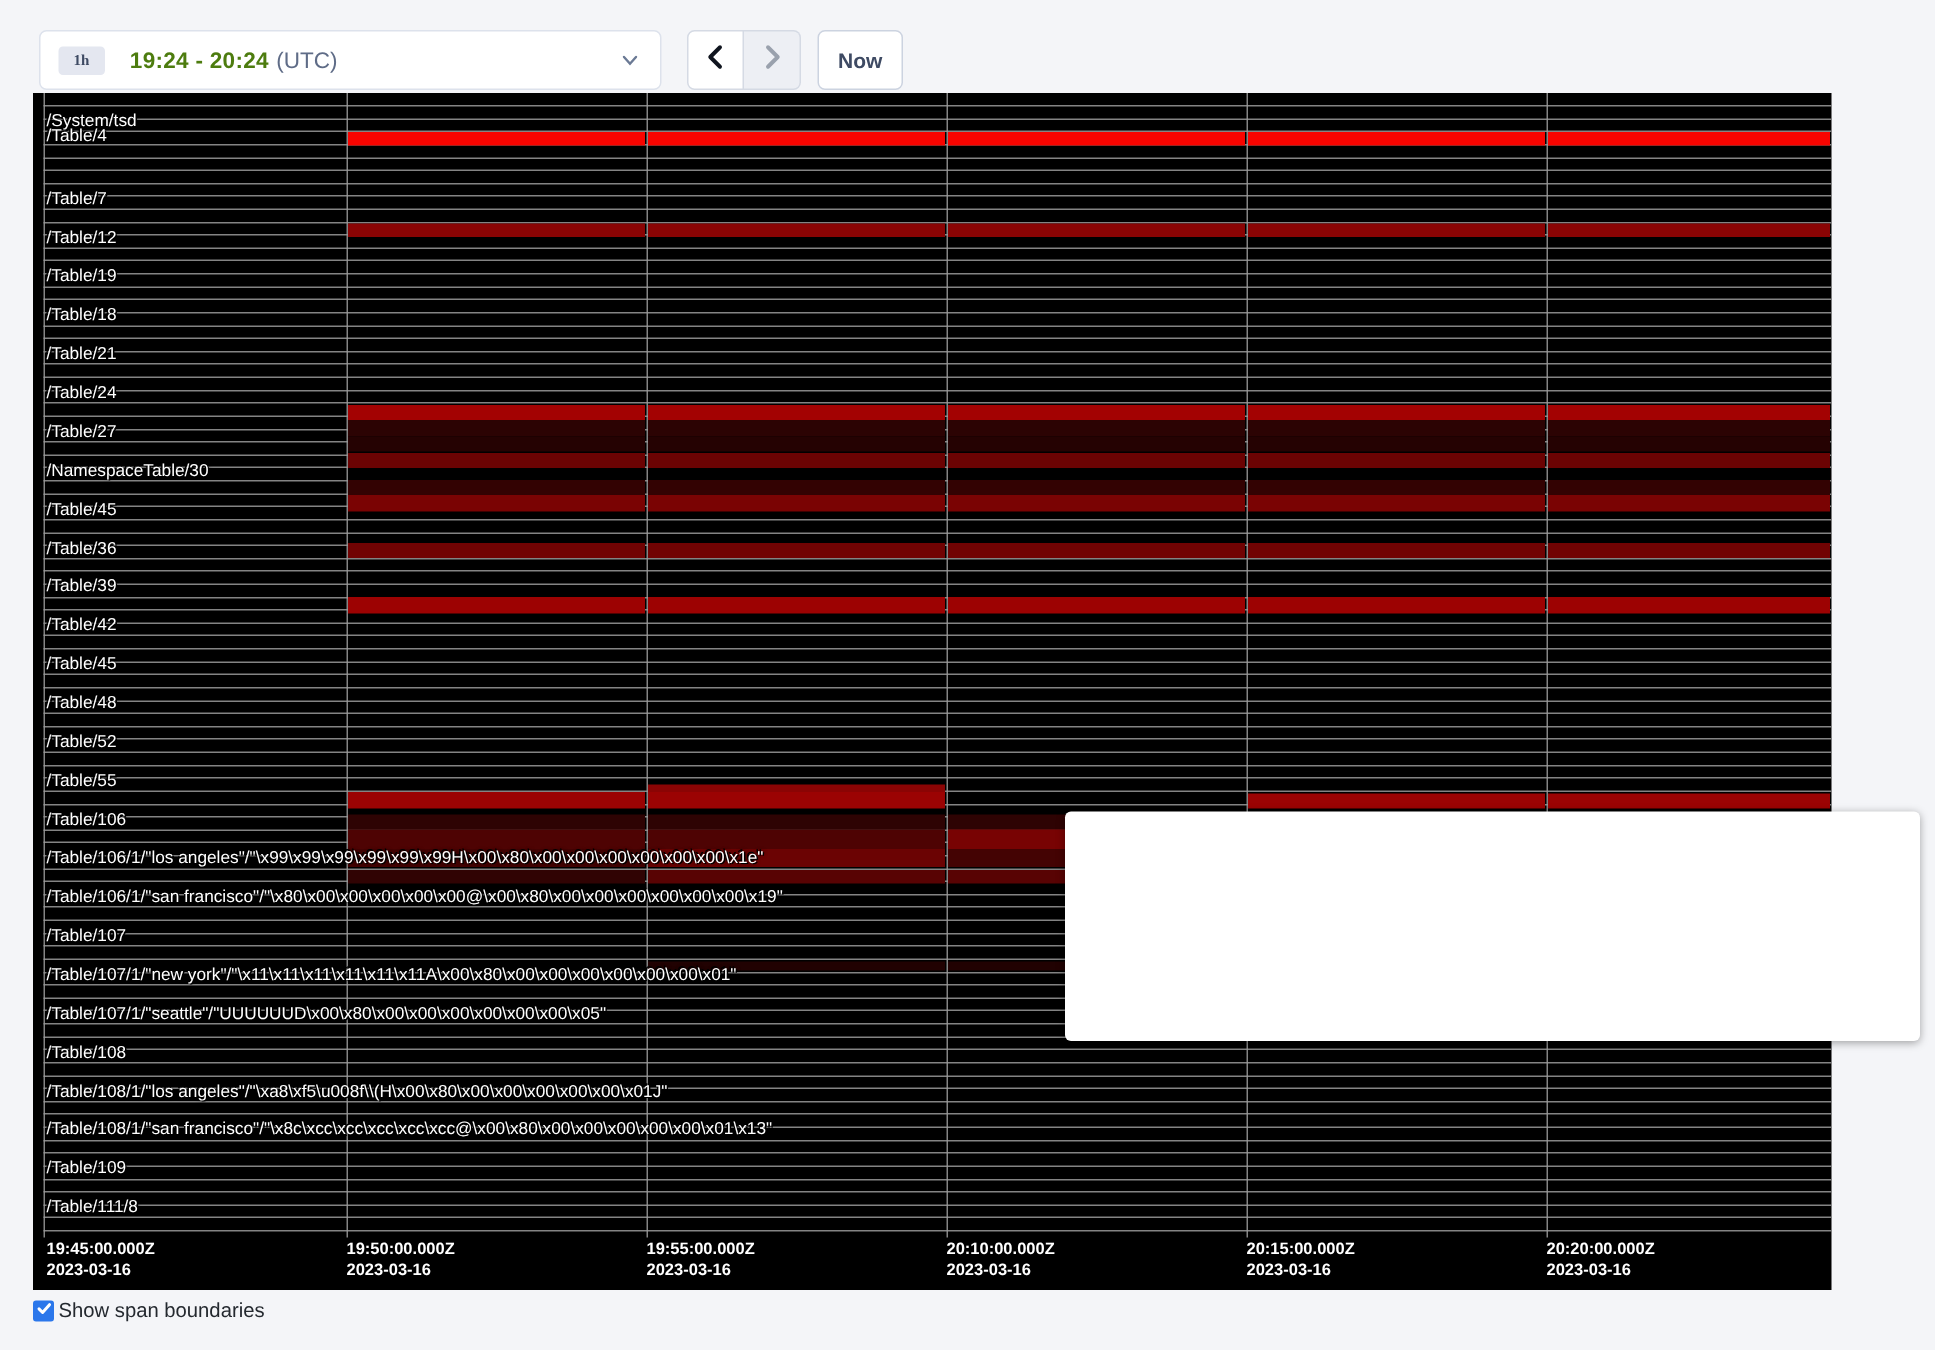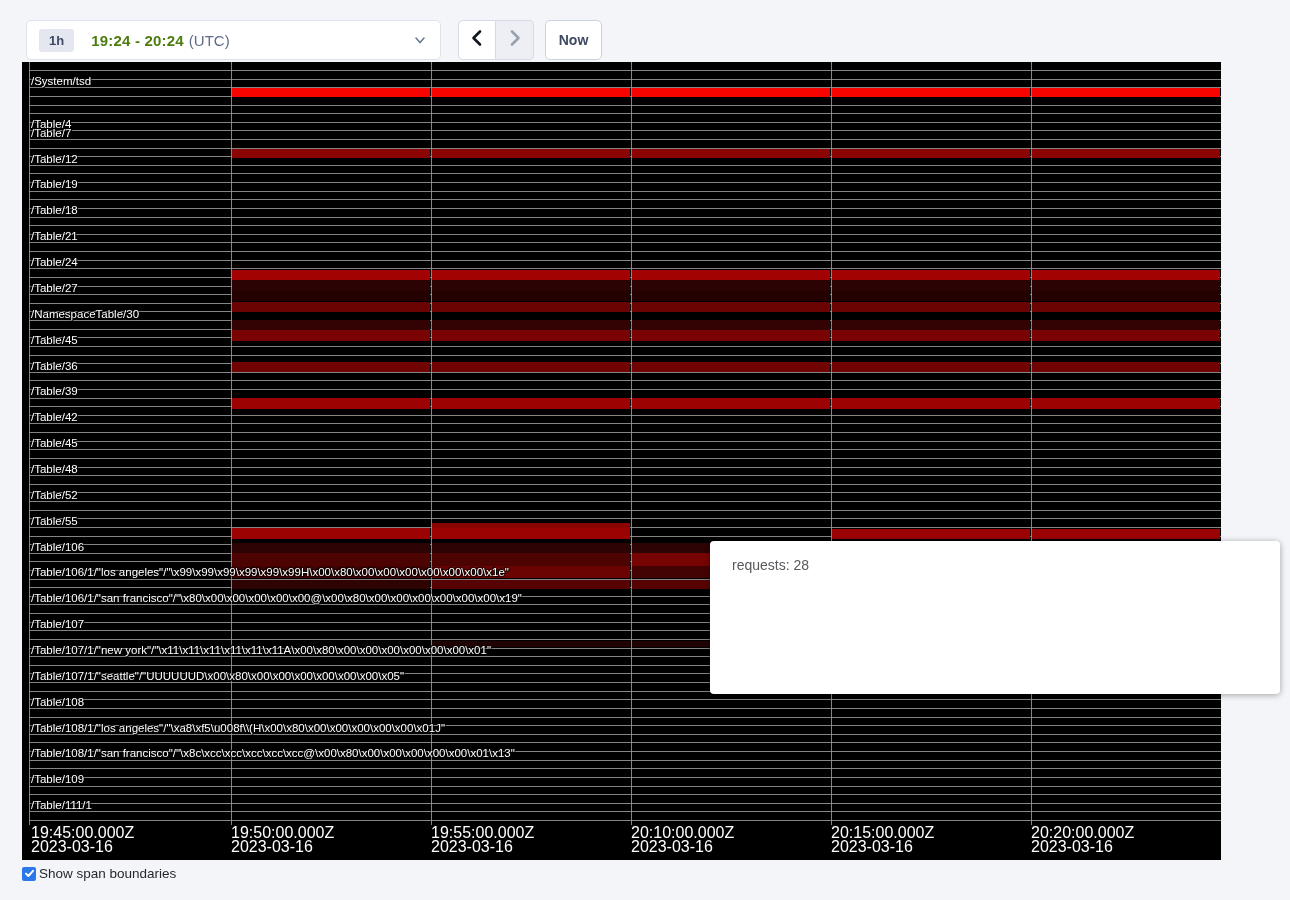--- a/index.html
+++ b/index.html
@@ -11,21 +11,21 @@
   }
 
   
   .range-select{
     position:absolute; left:26px; top:20px; width:415px; height:40px;
     background:#fff; border:1px solid #dde2ec; border-radius:5px;
     display:flex; align-items:center; cursor:pointer;
   }
   .range-badge{
     margin-left:12px; background:#e4e7f0; border-radius:3px;
-    padding:4px 10px; font-size:13px; font-weight:bold; color:#3e4a63;
+    padding:4px 10px; font-size:10px; font-weight:bold; color:#3e4a63;font-family:Liberation Serif, serif;
   }
   .range-time{ margin-left:17px; font-size:15px; font-weight:bold; color:#4d7c0f; letter-spacing:.2px;}
   .range-utc{ margin-left:5px; font-size:15px; color:#5f6c87; }
   .select-chev{ margin-left:auto; margin-right:13px; display:flex; }
 
   .nav-group{ position:absolute; left:458px; top:20px; height:40px; display:flex; }
   .nav-btn{
     width:38px; height:40px; background:#fff; border:1px solid #d5dae4;
     display:flex; align-items:center; justify-content:center; cursor:pointer;
   }
@@ -45,22 +45,23 @@
   }
   .hline{ position:absolute; left:7px; right:0; height:1px; background:rgba(155,155,155,.85); }
   .vline{ position:absolute; top:0; height:763px; width:1px; background:rgba(155,155,155,.85); }
   .band{ position:absolute; }
   .row-label{
     position:absolute; left:9px; white-space:nowrap;
     color:#fff; font-size:11.5px; line-height:13px;
     text-shadow:0 0 3px #000, 1px 1px 0 #000, -1px -1px 0 #000;
   }
   .axis-tick{
-    position:absolute; top:764px; color:#fff; font-size:16px; line-height:14px;
+    position:absolute; top:764px; color:#fff; font-size:11px; line-height:14px;
     white-space:nowrap;
+    font-weight:bold;
   }
 
   
   .tooltip{
     position:absolute; left:710px; top:541px; width:570px; height:153px;
     background:#fff; border-radius:4px; box-shadow:0 1px 6px rgba(0,0,0,.35);
     padding:7px 0 0 22px; overflow:hidden;
   }
   .tooltip-line{ color:#58585d; font-size:14px; line-height:34px; white-space:nowrap; }
 
@@ -277,21 +278,21 @@
     <div class="band" style="left: 210px; top: 518px; width: 198px; height: 9px; background: rgb(48, 3, 3);"></div>
     <div class="band" style="left: 410px; top: 518px; width: 198px; height: 9px; background: rgb(88, 3, 3);"></div>
     <div class="band" style="left: 610px; top: 518px; width: 198px; height: 9px; background: rgb(88, 3, 3);"></div>
     <div class="band" style="left: 810px; top: 518px; width: 198px; height: 9px; background: rgb(88, 3, 3);"></div>
     <div class="band" style="left: 1010px; top: 518px; width: 188px; height: 9px; background: rgb(88, 3, 3);"></div>
     <div class="band" style="left: 410px; top: 579px; width: 198px; height: 6px; background: rgb(33, 2, 2);"></div>
     <div class="band" style="left: 610px; top: 579px; width: 198px; height: 6px; background: rgb(33, 2, 2);"></div>
     <div class="band" style="left: 810px; top: 579px; width: 198px; height: 6px; background: rgb(33, 2, 2);"></div>
     <div class="band" style="left: 1010px; top: 579px; width: 188px; height: 6px; background: rgb(33, 2, 2);"></div>
     <div class="row-label" style="top: 13px;">/System/tsd</div>
-    <div class="row-label" style="top: 56px;">/Table/4</div>
+    <div class="row-label" style="top: 23px;">/Table/4</div>
     <div class="row-label" style="top: 64.7px;">/Table/7</div>
     <div class="row-label" style="top: 90.6px;">/Table/12</div>
     <div class="row-label" style="top: 116.4px;">/Table/19</div>
     <div class="row-label" style="top: 142.3px;">/Table/18</div>
     <div class="row-label" style="top: 168.2px;">/Table/21</div>
     <div class="row-label" style="top: 194px;">/Table/24</div>
     <div class="row-label" style="top: 219.9px;">/Table/27</div>
     <div class="row-label" style="top: 245.7px;">/NamespaceTable/30</div>
     <div class="row-label" style="top: 271.6px;">/Table/45</div>
     <div class="row-label" style="top: 297.5px;">/Table/36</div>
@@ -304,21 +305,21 @@
     <div class="row-label" style="top: 478.5px;">/Table/106</div>
     <div class="row-label" style="top: 504.3px;">/Table/106/1/"los angeles"/"\x99\x99\x99\x99\x99\x99H\x00\x80\x00\x00\x00\x00\x00\x00\x1e"</div>
     <div class="row-label" style="top: 530.2px;">/Table/106/1/"san francisco"/"\x80\x00\x00\x00\x00\x00@\x00\x80\x00\x00\x00\x00\x00\x00\x19"</div>
     <div class="row-label" style="top: 556.1px;">/Table/107</div>
     <div class="row-label" style="top: 581.9px;">/Table/107/1/"new york"/"\x11\x11\x11\x11\x11\x11A\x00\x80\x00\x00\x00\x00\x00\x00\x01"</div>
     <div class="row-label" style="top: 607.8px;">/Table/107/1/"seattle"/"UUUUUUD\x00\x80\x00\x00\x00\x00\x00\x00\x05"</div>
     <div class="row-label" style="top: 633.6px;">/Table/108</div>
     <div class="row-label" style="top: 659.5px;">/Table/108/1/"los angeles"/"\xa8\xf5\u008f\\(H\x00\x80\x00\x00\x00\x00\x00\x01J"</div>
     <div class="row-label" style="top: 685.4px;">/Table/108/1/"san francisco"/"\x8c\xcc\xcc\xcc\xcc\xcc@\x00\x80\x00\x00\x00\x00\x00\x01\x13"</div>
     <div class="row-label" style="top: 711.2px;">/Table/109</div>
-    <div class="row-label" style="top: 737.1px;">/Table/111/1</div>
+    <div class="row-label" style="top: 737.1px;">/Table/111/8</div>
     <div class="axis-tick" style="left: 9px;">
       <div>19:45:00.000Z</div>
       <div>2023-03-16</div>
     </div>
     <div class="axis-tick" style="left: 209px;">
       <div>19:50:00.000Z</div>
       <div>2023-03-16</div>
     </div>
     <div class="axis-tick" style="left: 409px;">
       <div>19:55:00.000Z</div>
@@ -332,21 +333,20 @@
       <div>20:15:00.000Z</div>
       <div>2023-03-16</div>
     </div>
     <div class="axis-tick" style="left: 1009px;">
       <div>20:20:00.000Z</div>
       <div>2023-03-16</div>
     </div>
   </div>
 
 <div class="tooltip" style="z-index: 10;">
-  <div class="tooltip-line">requests: 28</div>
 </div>
 
 <div class="footer-check">
   <span class="checkbox">
     <span>
       <svg width="11" height="11" viewBox="0 0 11 11">
           <path d="M2 5.6 L4.4 8 L9 2.8" fill="none" stroke="#fff" stroke-width="2" stroke-linecap="round" stroke-linejoin="round"></path>
         </svg>
     </span>
   </span>

